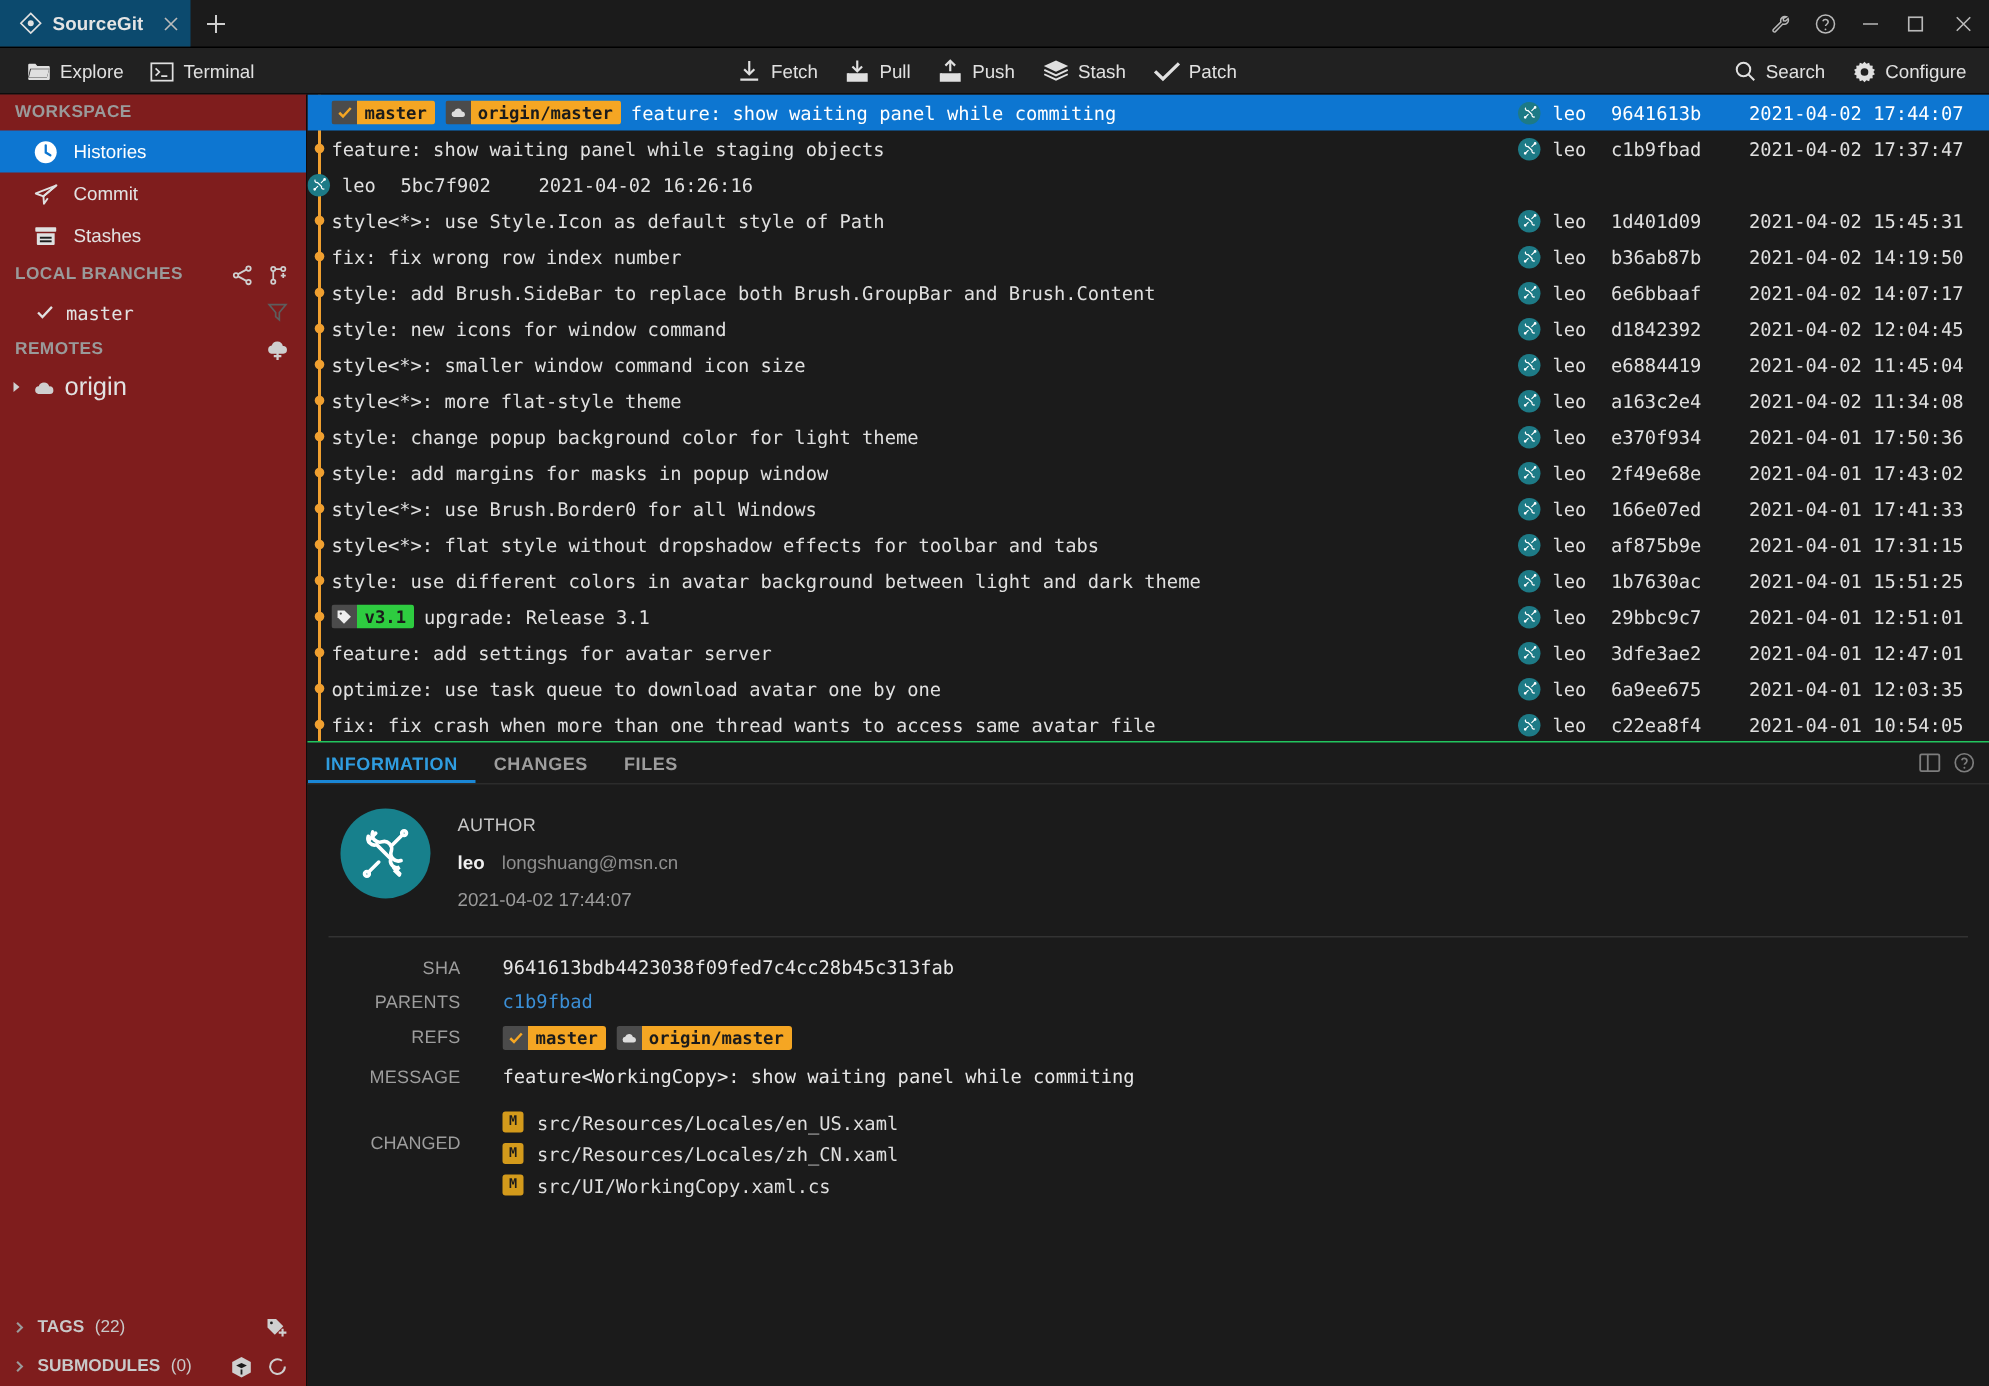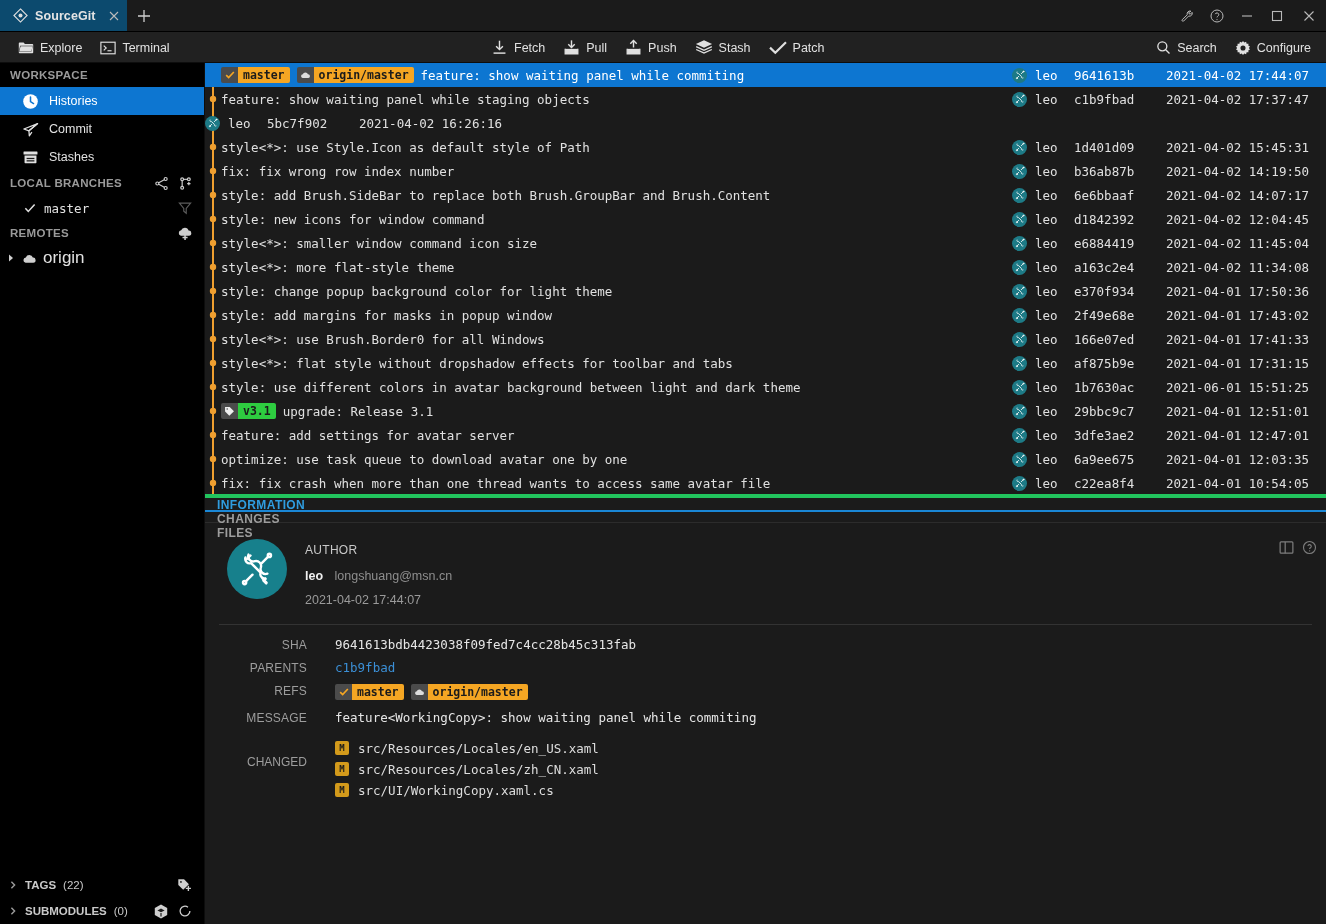--- a/index.html
+++ b/index.html
@@ -41,21 +41,21 @@
   .tb-btn { display:flex; align-items:center; gap:6px; padding: 0 9px; height:31px;
             font-size: 12.5px; color: #e1e1e1; }
   #toolbar .left { display:flex; align-items:center; padding-left: 9px; }
   #toolbar .center { position:absolute; left: 482px; display:flex; align-items:center; }
   #toolbar .right { position:absolute; right: 6px; display:flex; align-items:center; }
 
   
   #main { display: flex; height: calc(924px - 32px - 31px); }
 
   
-  #sidebar { width: 205px; background: #000000; border-right:1px solid #0d0d0d;
+  #sidebar { width: 205px; background: #7f1d1d; border-right:1px solid #0d0d0d;
              position: relative; flex: none; }
   .grp-head { height: 24px; display:flex; align-items:center; padding-left:10px;
               font-size: 11.5px; font-weight: bold; color:#9a9a9a; letter-spacing:.3px; }
   .grp-head .acts { margin-left:auto; display:flex; align-items:center; gap:9px; padding-right:11px; }
   .nav-item { height: 28px; display:flex; align-items:center; gap:10px; padding-left:22px;
               font-size: 12.5px; color:#e2e2e2; }
   .nav-item.active { background: #0d76d1; color:#fff; }
   .branch-item { height: 26px; display:flex; align-items:center; gap:8px; padding-left:24px;
                  font-size: 12.5px; color:#e2e2e2; font-family:"DejaVu Sans Mono", monospace; }
   .branch-item .filter { margin-left:auto; padding-right:12px; }
@@ -89,21 +89,21 @@
   .refbadge { display:inline-flex; align-items:stretch; height:16px; margin-right:7px;
               font-family:"DejaVu Sans Mono", monospace; font-size:11.5px; vertical-align:middle;
               border-radius:2px; overflow:hidden; }
   .refbadge .ic { background:#4b4b4b; width:17px; display:flex; align-items:center; justify-content:center; }
   .refbadge .lb { background:#f5a623; color:#1b1b1b; padding:0 5px; display:flex; align-items:center;
                   font-weight:bold; }
   .refbadge.tag .lb { background:#2ecc40; color:#1b1b1b; }
 
   
   #detailtabs { height: 29px; background:#1b1b1b; display:flex; align-items:stretch;
-                border-top:4px solid #22c55e; border-bottom: 1px solid #2c2c2c; position: relative; flex-direction: column; }
+                border-top:1px solid #22c55e; border-bottom: 1px solid #2c2c2c; position: relative; }
   .dtab { padding: 0 12px; display:flex; align-items:center; font-size: 12px; font-weight:bold;
           letter-spacing:.4px; color:#9d9d9d; }
   .dtab.active { color:#2f9de0; box-shadow: inset 0 -2px 0 #1a87d6; }
   #detailtabs .tab-acts { margin-left:auto; display:flex; align-items:center; gap:8px; padding-right:9px; }
 
   
   #info { flex: 1; background:#1b1b1b; padding: 16px 14px 0 14px; overflow:hidden; }
   .author-block { display:flex; gap:18px; padding: 0 0 0 8px; }
   .avatar-lg { width: 60px; height: 60px; border-radius:50%; background:#17808c;
                display:flex; align-items:center; justify-content:center; flex:none; }
@@ -716,21 +716,21 @@
                 <svg width="10" height="10" viewBox="0 0 20 20" fill="none" stroke="#ffffff" stroke-width="1.6" stroke-linecap="round">
                   <path d="M4 4a2.6 2.6 0 0 0 3.3 3.3l5.4 5.4A2.6 2.6 0 0 0 16 16"></path>
                   <path d="M16.4 3.6 L12.4 7.6 M4.2 15.8 L7.6 12.4"></path>
                   <circle cx="16.8" cy="3.2" r="1"></circle>
                   <circle cx="3.6" cy="16.4" r="1"></circle>
                 </svg>
               </span>
               <span>leo</span>
             </div>
             <div class="sha">1b7630ac</div>
-            <div class="when">2021-06-01 15:51:25</div>
+            <div class="when">2021-04-01 15:51:25</div>
           </div>
           <div class="crow">
             <div class="subject">
               <span class="refbadge tag">
                 <span class="ic">
                   <svg width="11" height="10" viewBox="0 0 14 13" fill="#eeeeee">
                     <path d="M1.2 1.2h6l5.6 5.6-6 6-5.6-5.6z"></path>
                     <circle cx="4" cy="4" r="1" fill="#4b4b4b"></circle>
                   </svg>
                 </span>

